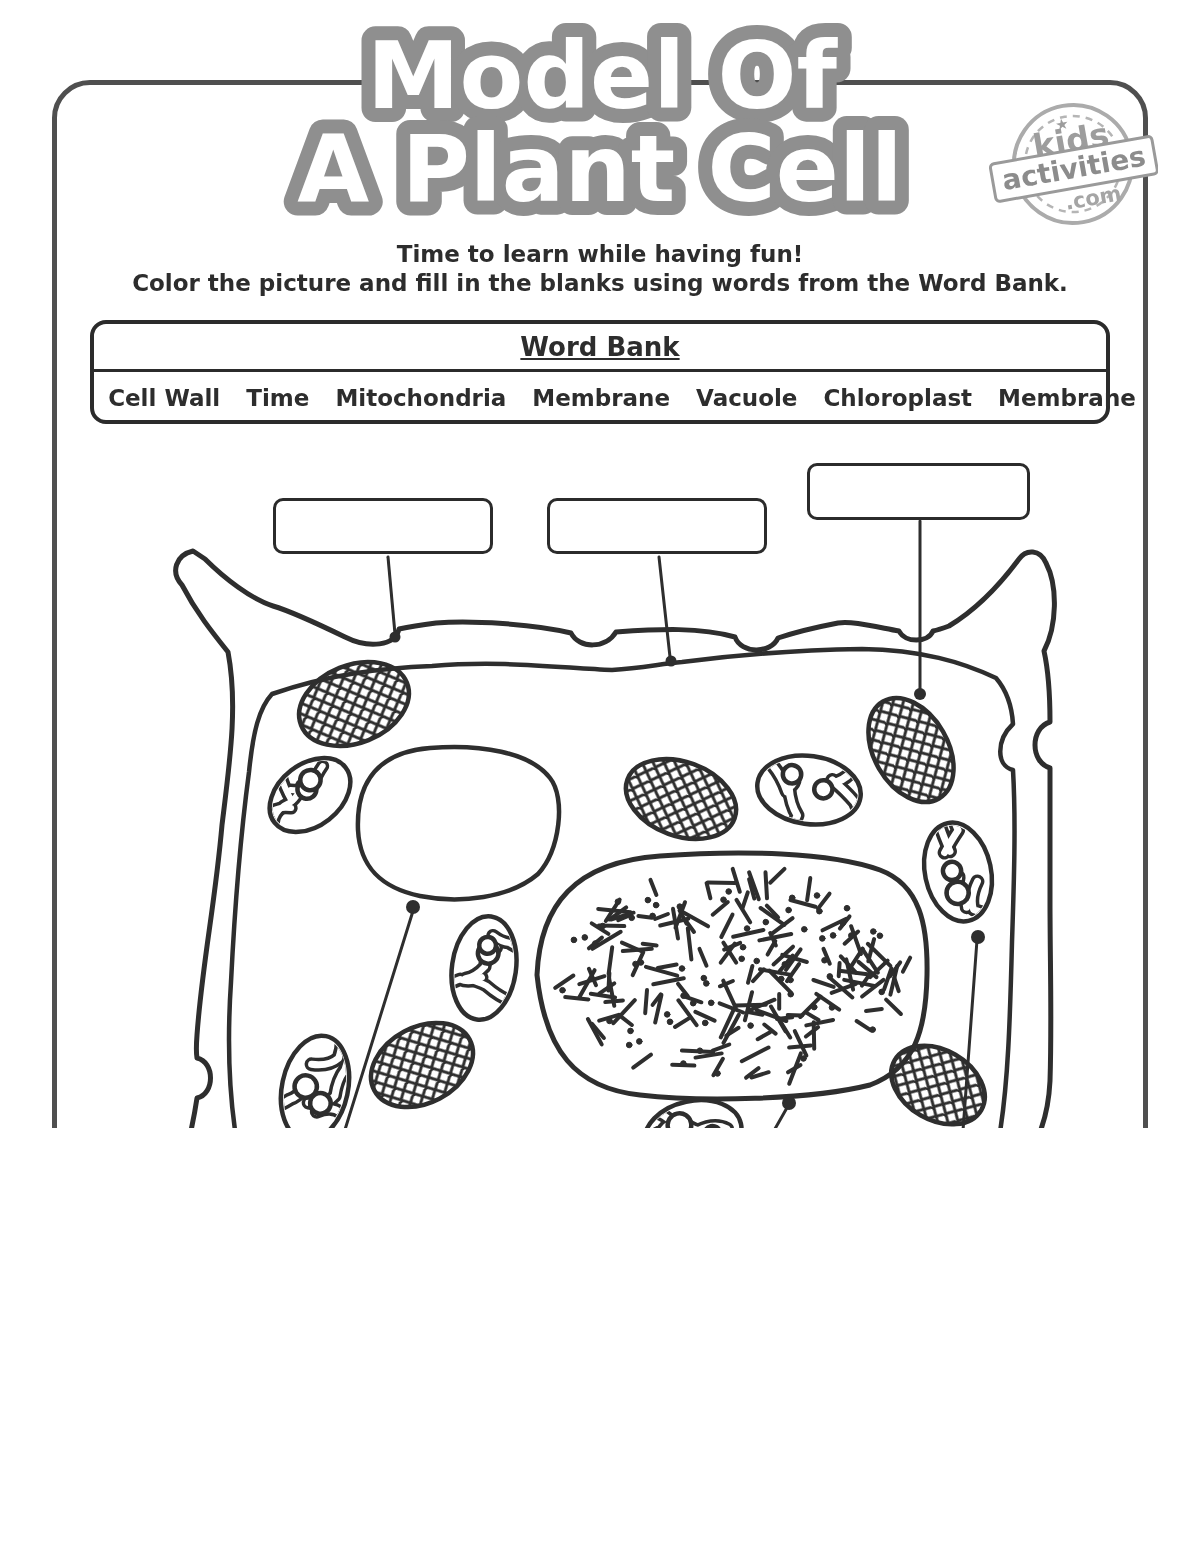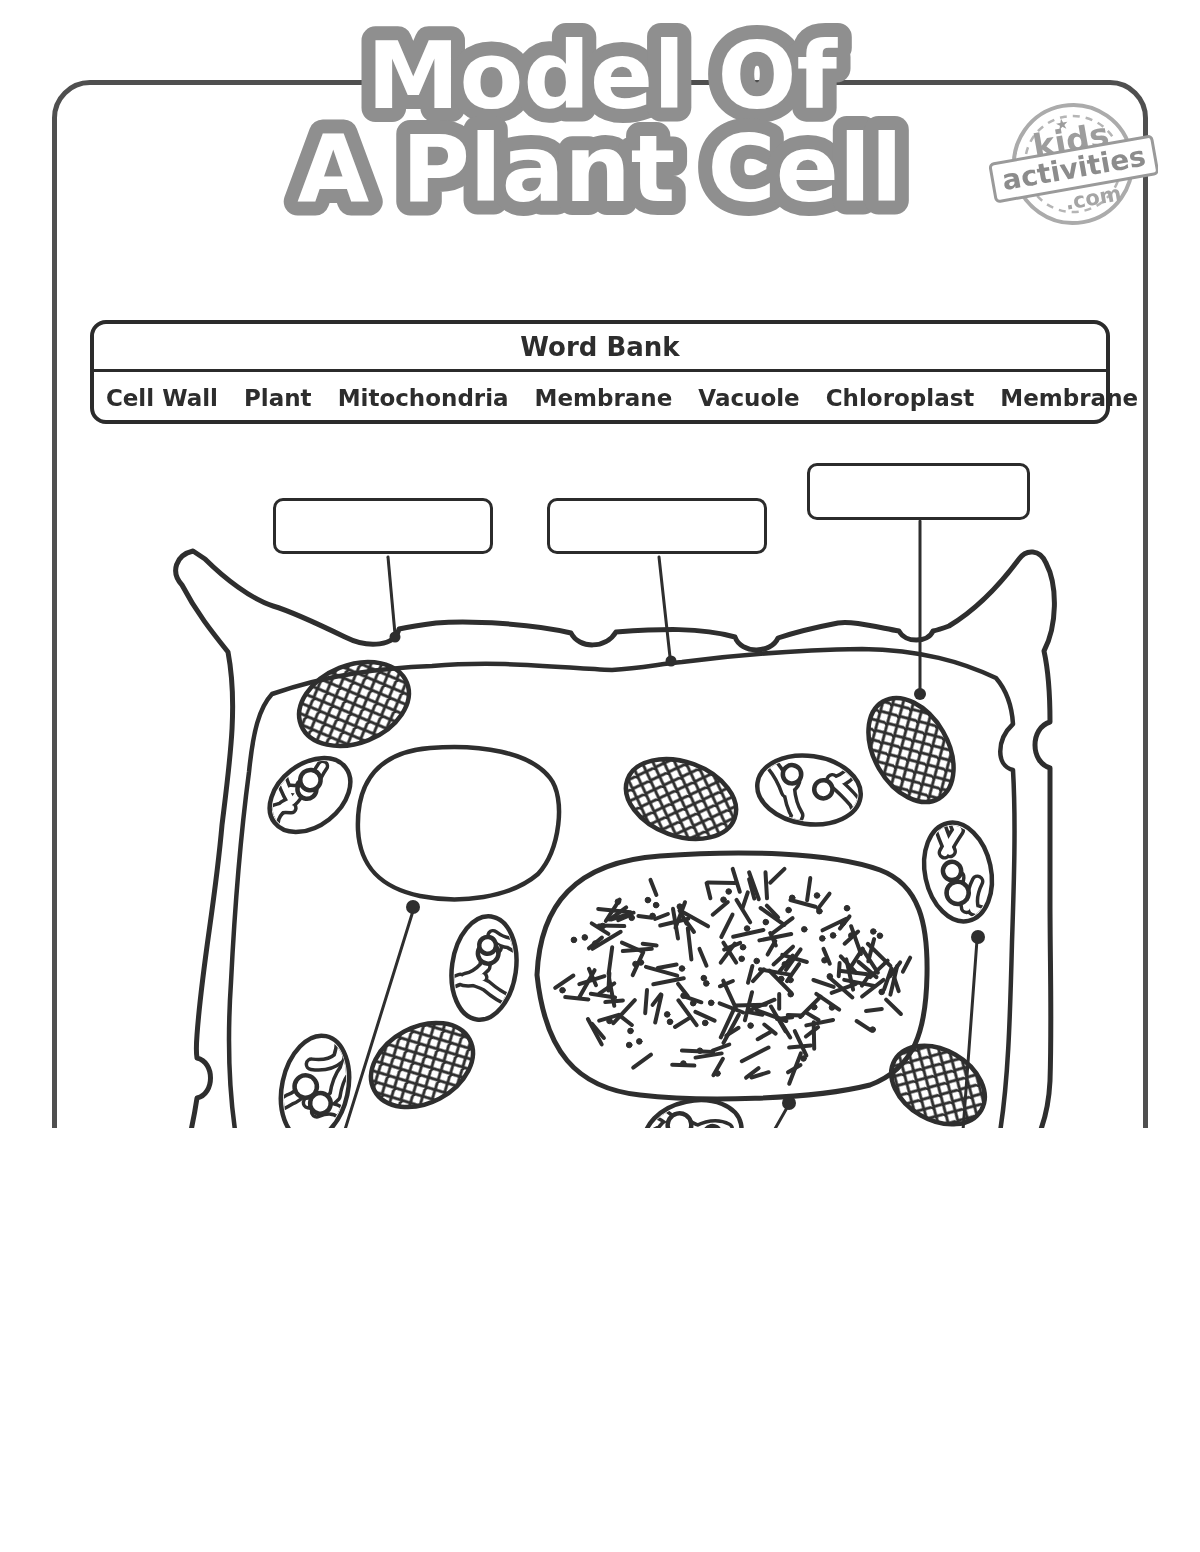--- a/index.html
+++ b/index.html
@@ -7,21 +7,21 @@
         font-family:"DejaVu Sans",sans-serif;color:#2f2f2f;}
   .page-border{position:absolute;left:52px;top:80px;width:1086px;height:1424px;
         border:5px solid #4f4f4f;border-radius:38px;}
   .title-svg{position:absolute;left:0;top:8px;}
   .logo{position:absolute;left:988px;top:88px;width:170px;height:150px;}
   .instructions{position:absolute;left:0;top:240px;width:1200px;text-align:center;
         font-weight:bold;font-size:23px;line-height:29px;color:#2d2d2d;}
   .wordbank{position:absolute;left:90px;top:320px;width:1020px;height:104px;
         border:4px solid #2b2b2b;border-radius:16px;box-sizing:border-box;background:#fff;}
   .wordbank-header{height:45px;border-bottom:3px solid #2b2b2b;display:flex;
-        align-items:center;justify-content:center;font-weight:bold;font-size:26px;color:#2d2d2d;}
+        align-items:center;justify-content:center;font-weight:bold;font-size:26px;color:#2d2d2d;text-decoration:underline;}
   .wordbank-words{height:52px;display:flex;align-items:center;justify-content:center;
         gap:26px;font-weight:bold;font-size:23px;color:#2d2d2d;white-space:nowrap;padding-left:44px;}
   #cell-svg{position:absolute;left:0;top:0;}
   .abox{position:absolute;border:3.5px solid #2b2b2b;border-radius:10px;background:#fff;
         box-sizing:border-box;font-size:24px;font-weight:bold;padding:10px;color:#2d2d2d;}
 </style>
 </head>
 <body>
 
 <div class="page">
@@ -42,26 +42,30 @@
       <circle cx="0" cy="0" r="59" fill="#ffffff" stroke="#ababab" stroke-width="4"></circle>
       <circle cx="0" cy="0" r="48" fill="none" stroke="#b5b5b5" stroke-width="2.5" stroke-dasharray="7 6"></circle>
       <text x="-4" y="-36" font-size="15" fill="#9d9d9d" text-anchor="middle">★</text>
       <text x="2" y="-12" font-size="33" fill="#9d9d9d" text-anchor="middle">kids</text>
       <rect x="-82" y="-14" width="164" height="38" rx="4" fill="#ffffff" stroke="#9a9a9a" stroke-width="3"></rect>
       <text x="0" y="14" font-size="28" fill="#8c8c8c" text-anchor="middle">activities</text>
       <text x="14" y="44" font-size="21" fill="#a5a5a5" text-anchor="middle">.com</text>
     </g>
   </svg>
 
+  <div class="instructions">
+    <div>Time to learn while having fun!</div>
+    <div>Color the picture and fill in the blanks using words from the Word Bank.</div>
+  </div>
 
   <div class="wordbank">
     <div class="wordbank-header">Word Bank</div>
     <div class="wordbank-words">
         <span>Cell Wall</span>
-        <span>Plant</span>
+        <span>Time</span>
         <span>Mitochondria</span>
         <span>Membrane</span>
         <span>Vacuole</span>
         <span>Chloroplast</span>
         <span>Membrane</span>
       </div>
   </div>
 
   <svg id="cell-svg" width="1200" height="1552" viewBox="0 0 1200 1552">
     <defs>

